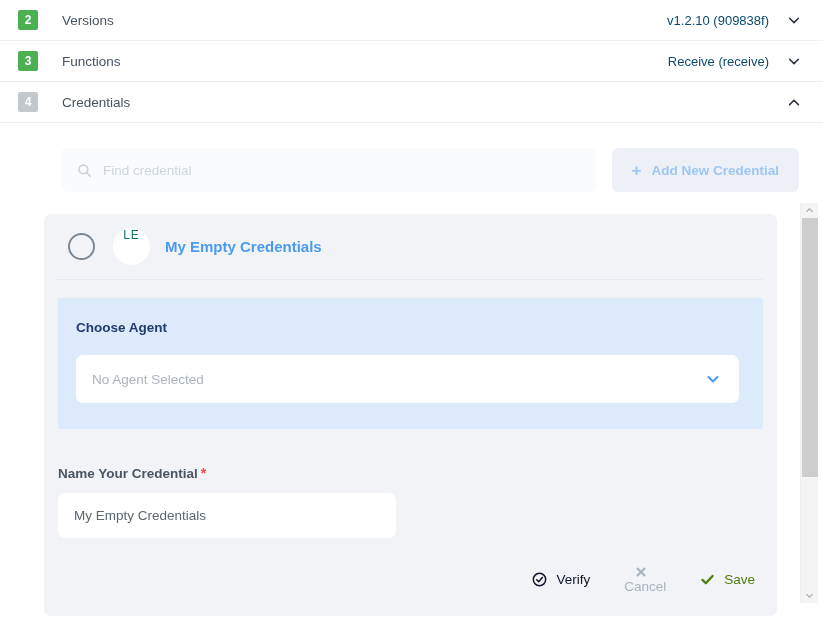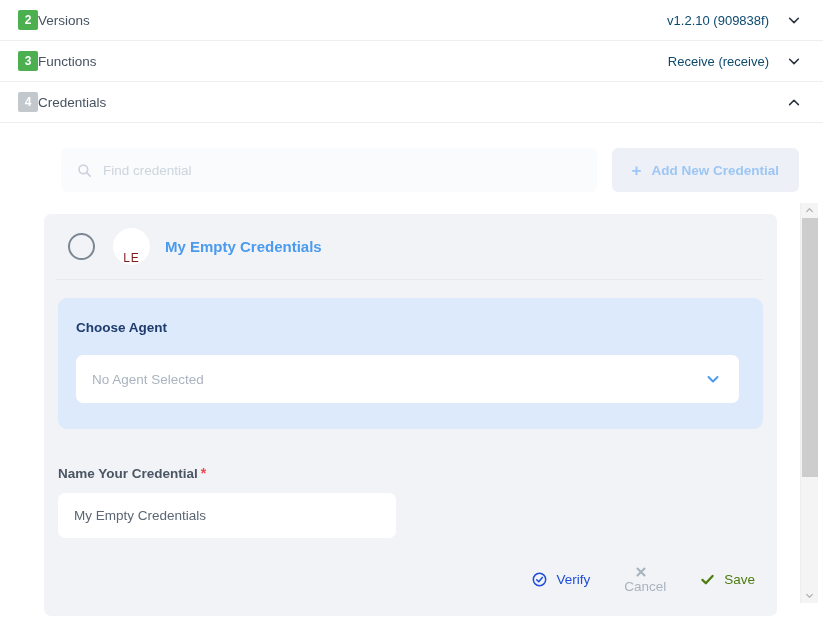--- a/index.html
+++ b/index.html
@@ -40,20 +40,21 @@
     font-size: 12px;
     font-weight: bold;
     color: #ffffff;
     border-radius: 2px;
     flex: 0 0 auto;
     letter-spacing: 0;
   }
   .badge-green { background: #4caf50; }
   .badge-gray  { background: #c3c8cc; }
   .acc-label {
+    margin-left: 24px;
     font-size: 13.5px;
     color: #465360;
     font-weight: normal;
   }
   .acc-spacer { flex: 1 1 auto; }
   .acc-value {
     font-size: 13px;
     color: #0c4a6e;
     margin-right: 18px;
     white-space: nowrap;
@@ -166,40 +167,40 @@
     background: transparent;
   }
   .avatar {
     width: 37px;
     height: 37px;
     border-radius: 50%;
     background: #ffffff;
     margin-left: 18px;
     flex: 0 0 auto;
     display: flex;
-    align-items: flex-end;
+    align-items: flex-start;
     justify-content: center;
     font-size: 12px;
     letter-spacing: 1px;
-    color: #7f1d1d;
+    color: #0f766e;
   }
   .cred-title {
     margin-left: 15px;
     font-size: 15px;
     font-weight: bold;
     color: #4a9bee;
     cursor: pointer;
   }
 
   .cred-body {
     padding: 18px 14px 0 14px;
   }
   .agent-panel {
     background: #dceafb;
-    border-radius: 9px;
+    border-radius: 2px;
     padding: 22px 24px 26px 18px;
     box-sizing: border-box;
   }
   .agent-label {
     font-size: 13.5px;
     font-weight: bold;
     color: #1f3c6d;
     margin-bottom: 20px;
   }
   .select-box {
@@ -273,21 +274,21 @@
   }
   .act-icon {
     width: 15px;
     height: 15px;
     margin-right: 9px;
     display: flex;
     align-items: center;
     justify-content: center;
   }
   .act-icon svg { display: block; }
-  .act-verify { color: #1d4ed8; }
+  .act-verify { color: #0f172a; }
   .act-cancel { color: #a9b4bf; flex-direction: column; }
   .act-save   { color: #4d7c0f; }
 
   
   .scrollbar {
     position: absolute;
     right: 5px;
     top: 203px;
     width: 17px;
     height: 400px;

